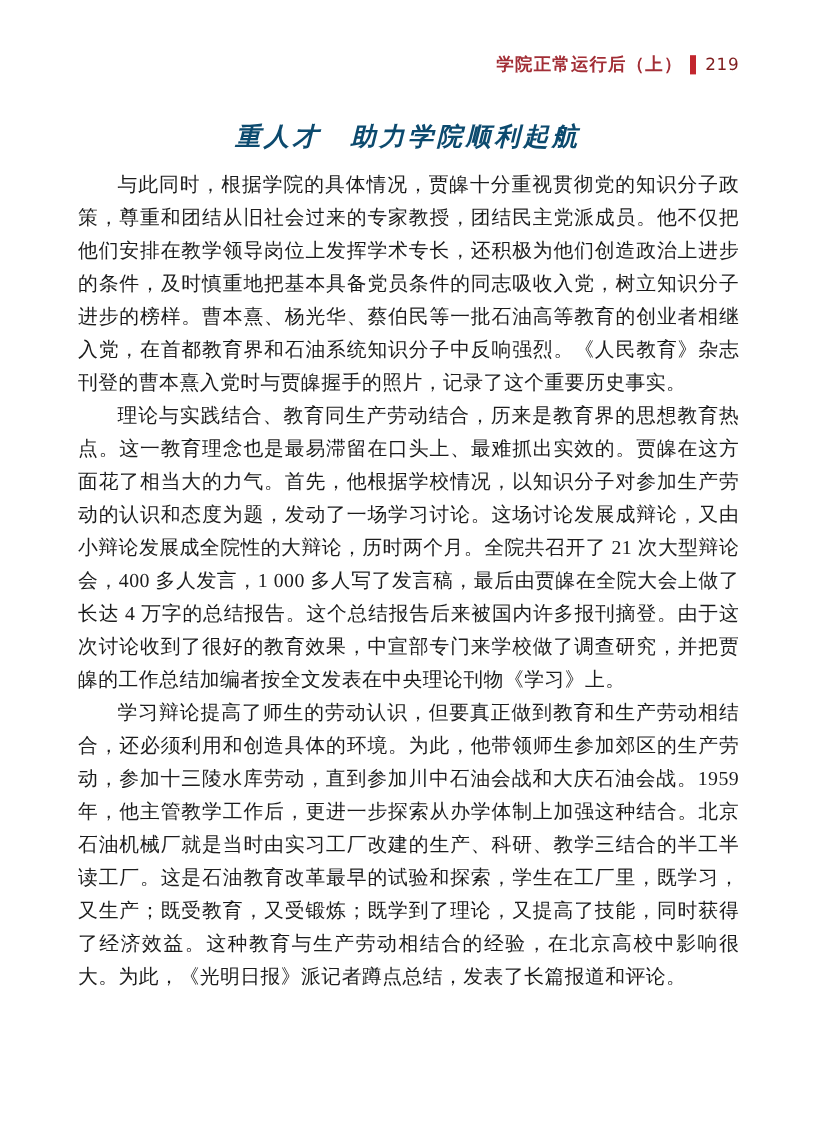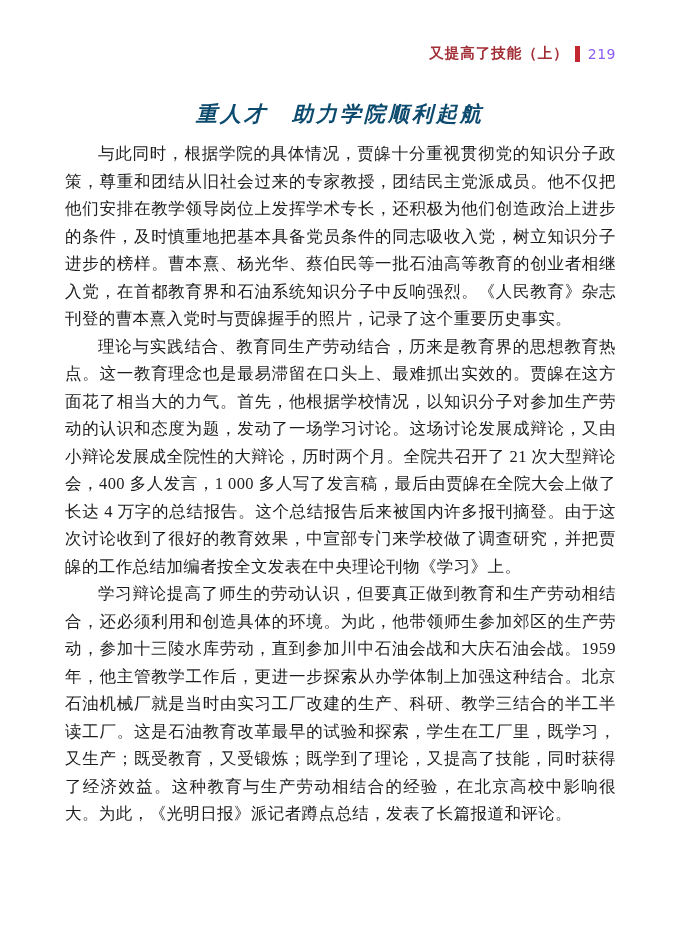--- a/index.html
+++ b/index.html
@@ -34,21 +34,21 @@
     font-weight: bold;
   }
   .running-header .divider-bar {
     display: inline-block;
     width: 5px;
     height: 16px;
     background: #c2262e;
     margin: 0 8px 0 6px;
   }
   .running-header .page-number {
-    color: #8b5cf6;
+    color: #7f1d1d;
     font-family: "DejaVu Sans", "Liberation Sans", sans-serif;
     font-size: 14px;
     letter-spacing: 0.5px;
   }
   .article-title {
     position: absolute;
     top: 100px;
     left: 0;
     width: 680px;
     text-align: center;
@@ -73,21 +73,21 @@
   .body-text p {
     text-indent: 2em;
   }
 </style>
 </head>
 <body>
 
 <div class="page">
 
   <div class="running-header">
-    <span class="book-title">又提高了技能（上）</span>
+    <span class="book-title">学院正常运行后（上）</span>
     <span class="divider-bar"></span>
     <span class="page-number">219</span>
   </div>
 
   <div class="article-title">重人才　助力学院顺利起航</div>
 
   <div class="body-text">
     <p>与此同时，根据学院的具体情况，贾皞十分重视贯彻党的知识分子政策，尊重和团结从旧社会过来的专家教授，团结民主党派成员。他不仅把他们安排在教学领导岗位上发挥学术专长，还积极为他们创造政治上进步的条件，及时慎重地把基本具备党员条件的同志吸收入党，树立知识分子进步的榜样。曹本熹、杨光华、蔡伯民等一批石油高等教育的创业者相继入党，在首都教育界和石油系统知识分子中反响强烈。《人民教育》杂志刊登的曹本熹入党时与贾皞握手的照片，记录了这个重要历史事实。</p>
     <p>理论与实践结合、教育同生产劳动结合，历来是教育界的思想教育热点。这一教育理念也是最易滞留在口头上、最难抓出实效的。贾皞在这方面花了相当大的力气。首先，他根据学校情况，以知识分子对参加生产劳动的认识和态度为题，发动了一场学习讨论。这场讨论发展成辩论，又由小辩论发展成全院性的大辩论，历时两个月。全院共召开了 21 次大型辩论会，400 多人发言，1 000 多人写了发言稿，最后由贾皞在全院大会上做了长达 4 万字的总结报告。这个总结报告后来被国内许多报刊摘登。由于这次讨论收到了很好的教育效果，中宣部专门来学校做了调查研究，并把贾皞的工作总结加编者按全文发表在中央理论刊物《学习》上。</p>
     <p>学习辩论提高了师生的劳动认识，但要真正做到教育和生产劳动相结合，还必须利用和创造具体的环境。为此，他带领师生参加郊区的生产劳动，参加十三陵水库劳动，直到参加川中石油会战和大庆石油会战。1959 年，他主管教学工作后，更进一步探索从办学体制上加强这种结合。北京石油机械厂就是当时由实习工厂改建的生产、科研、教学三结合的半工半读工厂。这是石油教育改革最早的试验和探索，学生在工厂里，既学习，又生产；既受教育，又受锻炼；既学到了理论，又提高了技能，同时获得了经济效益。这种教育与生产劳动相结合的经验，在北京高校中影响很大。为此，《光明日报》派记者蹲点总结，发表了长篇报道和评论。</p>

